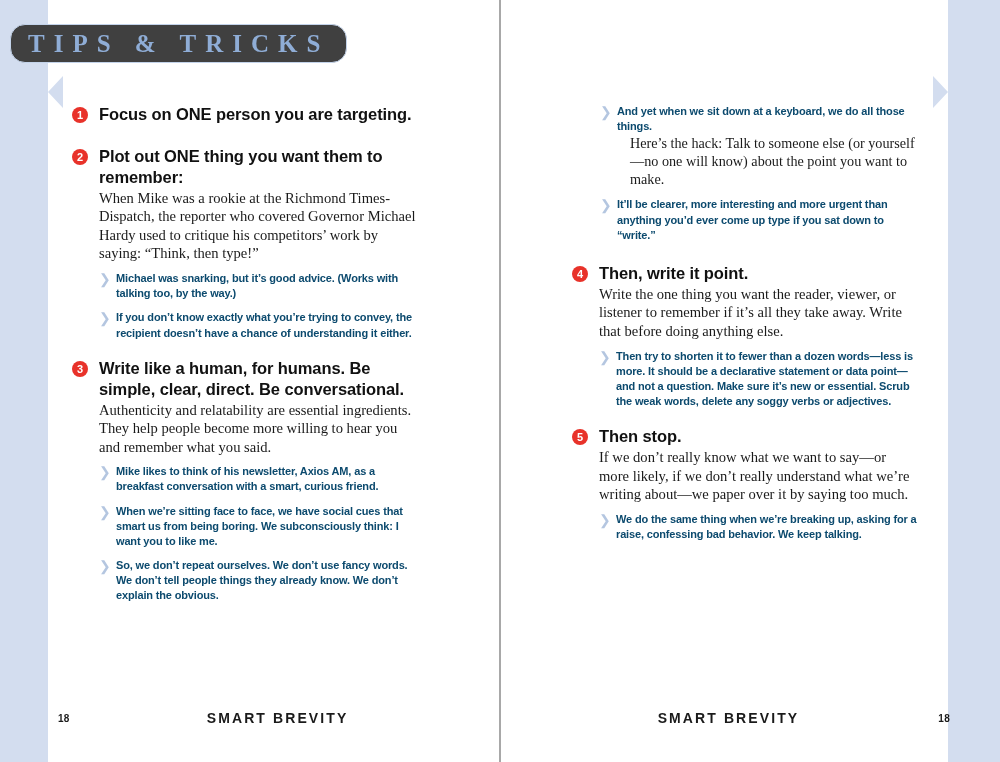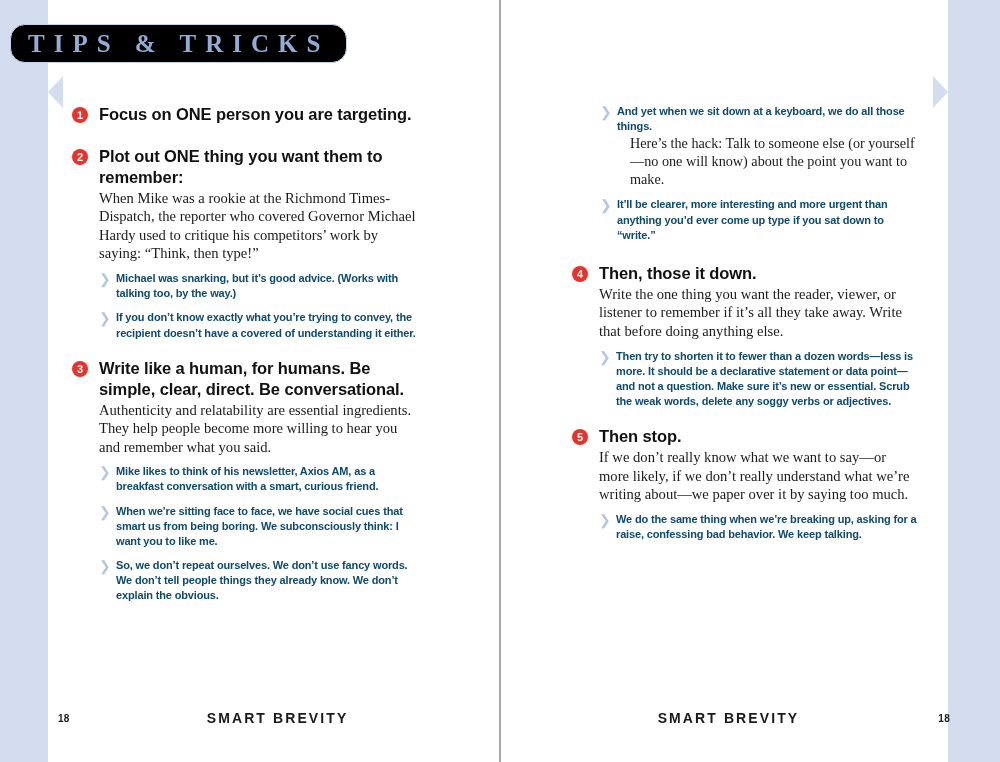--- a/index.html
+++ b/index.html
@@ -61,21 +61,21 @@
   }
 
   
   .banner {
     position: absolute;
     left: 10px;
     top: 24px;
     height: 39px;
     padding: 0 17px;
     box-sizing: border-box;
-    background: #000000;
+    background: #404040;
     border: 1.5px solid #c3d3ea;
     border-radius: 15px;
     display: flex;
     align-items: center;
     z-index: 5;
   }
   .banner-text {
     font-family: "Liberation Serif", serif;
     font-weight: bold;
     font-size: 25px;
@@ -230,21 +230,21 @@
       <div class="item-body">
         <p class="item-heading">Plot out ONE thing you want them to remember:</p>
         <p class="item-para">When Mike was a rookie at the Richmond Times-Dispatch, the reporter who covered Governor Michael Hardy used to critique his competitors’ work by saying: “Think, then type!”</p>
         <ul class="subs">
           <li class="sub">
             <span class="chevron">❯</span>
             <p class="sub-text">Michael was snarking, but it’s good advice. (Works with talking too, by the way.)</p>
           </li>
           <li class="sub">
             <span class="chevron">❯</span>
-            <p class="sub-text">If you don’t know exactly what you’re trying to convey, the recipient doesn’t have a covered of understanding it either.</p>
+            <p class="sub-text">If you don’t know exactly what you’re trying to convey, the recipient doesn’t have a chance of understanding it either.</p>
           </li>
         </ul>
       </div>
     </div>
 
     <div class="item">
       <span class="badge">3</span>
       <div class="item-body">
         <p class="item-heading">Write like a human, for humans. Be simple, clear, direct. Be conversational.</p>
         <p class="item-para">Authenticity and relatability are essential ingredients. They help people become more willing to hear you and remember what you said.</p>
@@ -281,21 +281,21 @@
             <span class="chevron">❯</span>
             <p class="sub-text">It’ll be clearer, more interesting and more urgent than anything you’d ever come up type if you sat down to “write.”</p>
           </li>
         </ul>
       </div>
     </div>
 
     <div class="item">
       <span class="badge">4</span>
       <div class="item-body">
-        <p class="item-heading">Then, those it down.</p>
+        <p class="item-heading">Then, write it point.</p>
         <p class="item-para">Write the one thing you want the reader, viewer, or listener to remember if it’s all they take away. Write that before doing anything else.</p>
         <ul class="subs">
           <li class="sub">
             <span class="chevron">❯</span>
             <p class="sub-text">Then try to shorten it to fewer than a dozen words—less is more. It should be a declarative statement or data point—and not a question. Make sure it’s new or essential. Scrub the weak words, delete any soggy verbs or adjectives.</p>
           </li>
         </ul>
       </div>
     </div>
 

